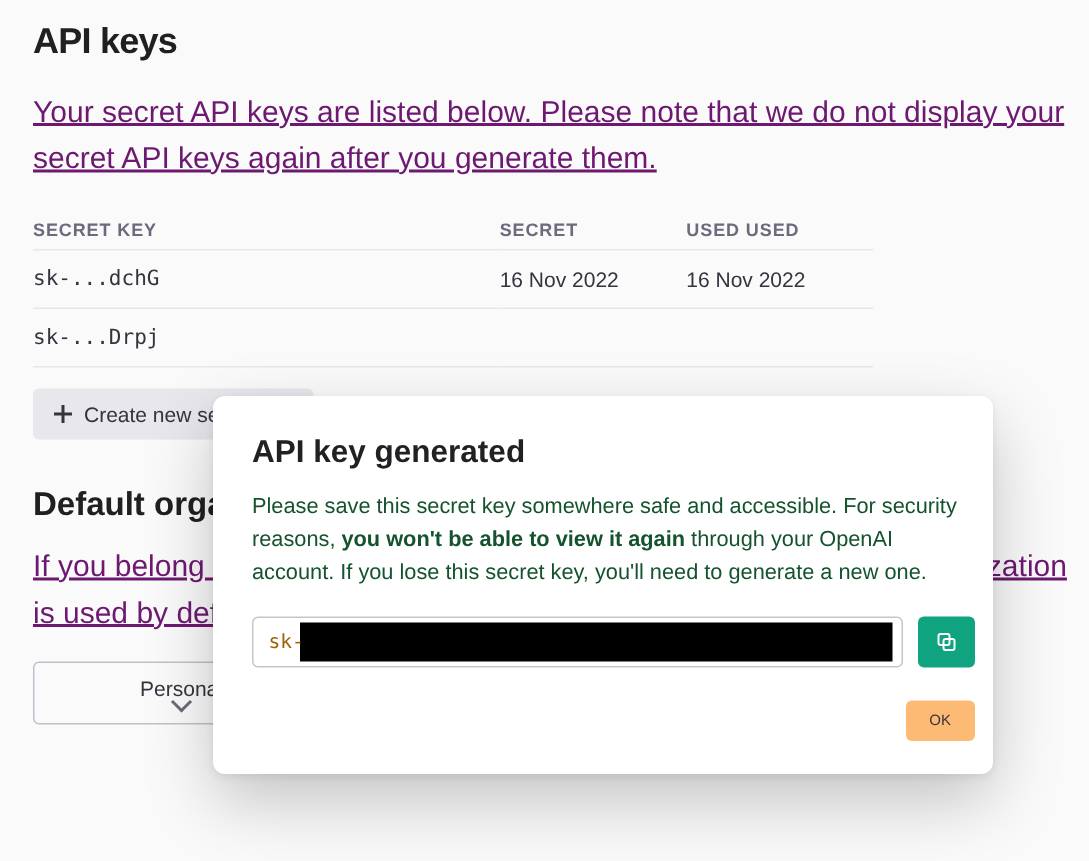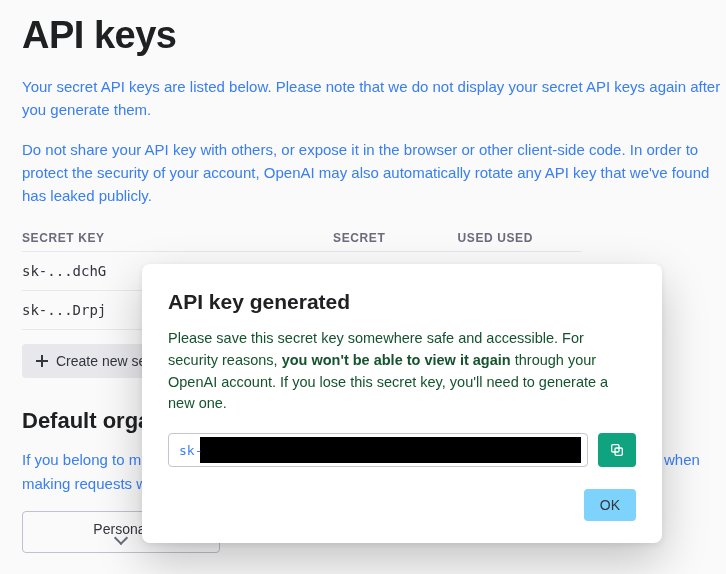--- a/index.html
+++ b/index.html
@@ -9,32 +9,33 @@
     background: #fff;
     width: 726px;
     height: 574px;
     overflow: hidden;
     position: relative;
   }
   .page {
     padding: 0 0 0 22px;
   }
   .page-title {
-    font-size: 38px;
+    font-size: 24px;
     font-weight: 700;
     margin-top: 14px;
     margin-bottom: 18px;
     letter-spacing: -0.5px;
   }
   .body-text {
-    font-size: 15px;
+    font-size: 20px;
     line-height: 1.55;
-    color: #3b82f6;
+    color: #701a75;
     margin-bottom: 16px;
     max-width: 760px;
+    text-decoration: underline;
   }
   table.keys {
     border-collapse: collapse;
     width: 560px;
     margin-top: 4px;
   }
   table.keys th {
     text-align: left;
     font-size: 12px;
     letter-spacing: 0.6px;
@@ -83,66 +84,65 @@
   .overlay {
     position: absolute; inset: 0;
     background: rgba(0,0,0,0.02);
     display: flex; align-items: center; justify-content: center;
   }
   .modal {
     width: 520px;
     background: #fff;
     border-radius: 8px;
     box-shadow: 0 18px 46px rgba(0,0,0,0.22), 0 2px 6px rgba(0,0,0,0.08);
-    padding: 26px 26px 22px 26px;
+    padding: 26px 12px 22px 26px;
     position: absolute;
     left: 142px;
     top: 264px;
   }
   .modal-title {
     font-size: 21px; font-weight: 700; margin-bottom: 14px;
   }
   .modal-text {
     font-size: 14.5px; line-height: 1.5; color: #14532d; margin-bottom: 18px;
   }
   .key-row { display: flex; gap: 10px; align-items: center; }
   .key-field {
     flex: 1;
     border: 1px solid #c5c5d2; border-radius: 4px;
     height: 34px; display: flex; align-items: center; padding: 0 10px;
     font-family: ui-monospace, Menlo, Consolas, monospace; font-size: 13px;
-    color: #3b82f6; overflow: hidden; white-space: nowrap;
+    color: #a16207; overflow: hidden; white-space: nowrap;
     position: relative;
   }
   .key-prefix { z-index: 2; }
   .key-mask {
     position: absolute;
     left: 31px; top: 3px; bottom: 3px; right: 6px;
     background: #000; border-radius: 0;
   }
   .copy-btn {
     width: 38px; height: 34px; border-radius: 4px; background: #10a37f;
     border: none; display: flex; align-items: center; justify-content: center;
     cursor: pointer;
   }
   .copy-btn svg { width: 16px; height: 16px; stroke: #fff; }
   .modal-actions { display: flex; justify-content: flex-end; margin-top: 22px; }
   .ok-btn {
-    background: #7dd3fc; border: none; border-radius: 4px;
-    padding: 8px 16px; font-size: 14px; color: #353740; cursor: pointer;
+    background: #fdba74; border: none; border-radius: 4px;
+    padding: 8px 16px; font-size: 10px; color: #353740; cursor: pointer;
   }
 </style>
 </head>
 <body>
 
 <div class="page">
   <h1 class="page-title">API keys</h1>
 
   <p class="body-text">Your secret API keys are listed below. Please note that we do not display your secret API keys again after you generate them.</p>
-  <p class="body-text">Do not share your API key with others, or expose it in the browser or other client-side code. In order to protect the security of your account, OpenAI may also automatically rotate any API key that we've found has leaked publicly.</p>
 
   <table class="keys">
     <thead>
       <tr>
         <th style="width:300px">SECRET KEY</th>
         <th style="width:120px">SECRET</th>
         <th style="width:120px">USED USED</th>
       </tr>
     </thead>
     <tbody>

